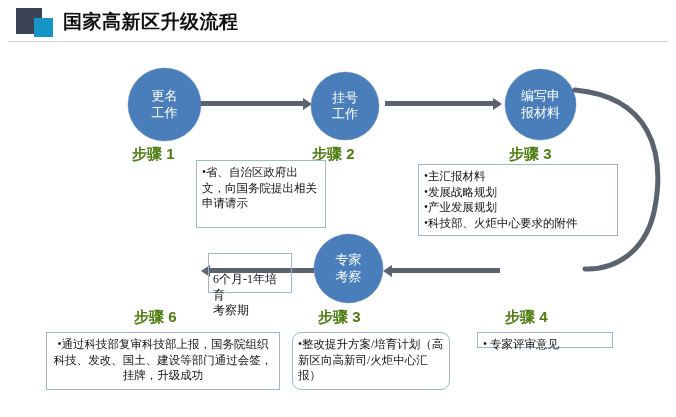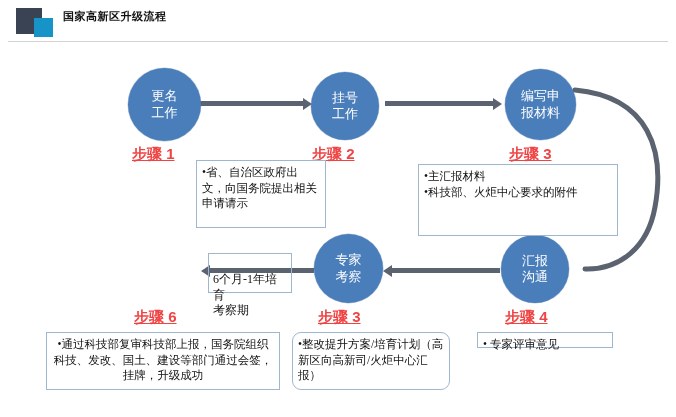--- a/index.html
+++ b/index.html
@@ -31,21 +31,21 @@
   #logo-light {
     position: absolute;
     left: 34px; top: 18px;
     width: 19px; height: 19px;
     background: #1794c7;
   }
   #page-title {
     position: absolute;
     left: 63px; top: 9px;
     font-family: "Liberation Sans", "DejaVu Sans", sans-serif;
-    font-size: 11px;
+    font-size: 19px;
     font-weight: bold;
     letter-spacing: 0.5px;
     color: #111111;
     white-space: nowrap;
   }
   #title-rule {
     position: absolute;
     left: 8px; top: 41px;
     width: 660px; height: 1px;
     background: #d2d2d2;
@@ -74,24 +74,23 @@
     z-index: 4;
     box-shadow: 0 0 0 0.5px rgba(60,100,150,0.35);
   }
   .node span { display: block; white-space: nowrap; }
 
   .step-label {
     position: absolute;
     font-family: "Liberation Sans", "DejaVu Sans", sans-serif;
     font-size: 15px;
     font-weight: bold;
-    color: #ef4444;
+    color: #4d7c0f;
     white-space: nowrap;
     z-index: 5;
-    text-decoration: underline;
   }
 
   .callout {
     position: absolute;
     border: 1px solid #9fb6cf;
     background: #ffffff;
     box-sizing: border-box;
     font-family: "Liberation Serif", "DejaVu Serif", serif;
     font-size: 11.5px;
     line-height: 1.35;
@@ -191,37 +190,35 @@
   <div class="step-label" style="left:509px; top:103px;">步骤 3</div>
 
   <div class="step-label" style="left:134px; top:266px;">步骤 6</div>
 
   <div class="node" style="left:314px; top:192px; width:69px; height:69px;">
     <span>专家</span>
     <span>考察</span>
   </div>
   <div class="step-label" style="left:318px; top:266px;">步骤 3</div>
 
-  <div class="node" style="left:501px; top:193px; width:68px; height:68px;">
-    <span>汇报</span>
-    <span>沟通</span>
-  </div>
   <div class="step-label" style="left:505px; top:266px;">步骤 4</div>
 
   <div class="period-box" style="left:208px; top:211px; width:84px; height:40px;">
     <p>6个月-1年培育</p>
     <p>考察期</p>
   </div>
 
   <div class="callout" style="left:196px; top:118px; width:130px; height:68px;">
     <p>•省、自治区政府出文，向国务院提出相关申请请示</p>
   </div>
 
   <div class="callout" style="left:418px; top:122px; width:200px; height:72px;">
     <p>•主汇报材料</p>
+    <p>•发展战略规划</p>
+    <p>•产业发展规划</p>
     <p>•科技部、火炬中心要求的附件</p>
   </div>
 
   <div class="callout" style="left:46px; top:290px; width:234px; height:58px;text-align:center;">
     <p>•通过科技部复审科技部上报，国务院组织科技、发改、国土、建设等部门通过会签，挂牌，升级成功</p>
   </div>
 
   <div class="callout" style="left:292px; top:290px; width:158px; height:58px;border-radius:9px;">
     <p>•整改提升方案/培育计划（高新区向高新司/火炬中心汇报）</p>
   </div>

